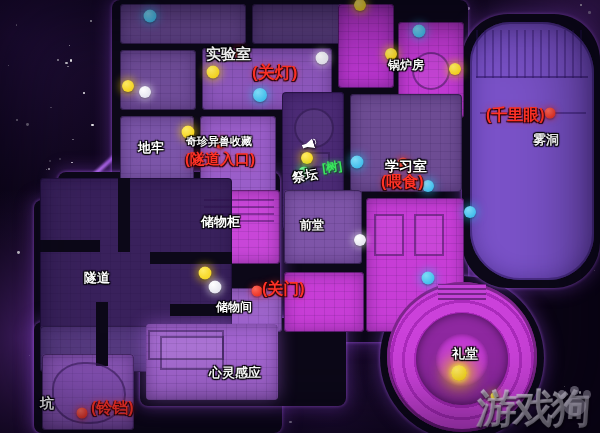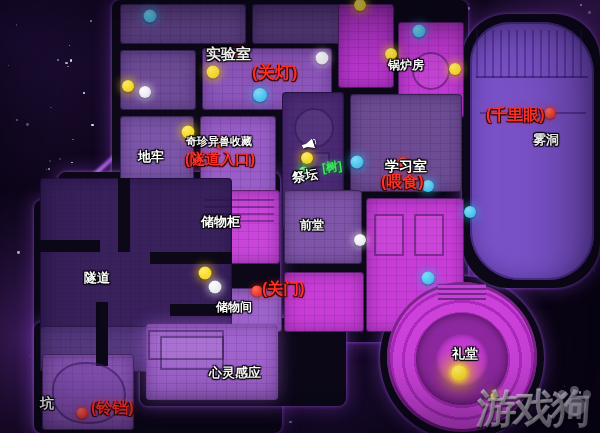--- a/index.html
+++ b/index.html
@@ -317,21 +317,21 @@
       <span class="horn"></span>
       <span class="wave"></span>
     </div>
 
   <div id="labels">
       <div class="label l-white" style="left: 206px; top: 46px; font-size: 15px;">实验室</div>
       <div class="label l-red" style="left: 252px; top: 43px; font-size: 17px; margin-top: 21px;">(关灯)</div>
       <div class="label l-white" style="left: 388px; top: 59px; font-size: 12px;">锅炉房</div>
       <div class="label l-red" style="left: 486px; top: 107px; font-size: 16px;">(千里眼)</div>
       <div class="label l-white" style="left: 533px; top: 133px; font-size: 13px;">雾洞</div>
-      <div class="label l-white" style="left: 138px; top: 141px; font-size: 13px; margin-top: 9px;">地牢</div>
+      <div class="label l-white" style="left: 138px; top: 141px; font-size: 13px;">地牢</div>
       <div class="label l-white" style="left: 186px; top: 136px; font-size: 11px;">奇珍异兽收藏</div>
       <div class="label l-red" style="left: 185px; top: 151px; font-size: 15px;">(隧道入口)</div>
       <div class="label l-white" style="left: 292px; top: 169px; font-size: 13px; transform: rotate(-10deg);">祭坛</div>
       <div class="label l-green" style="left: 322px; top: 161px; font-size: 12px; transform: rotate(-8deg);">[树]</div>
       <div class="label l-white" style="left: 385px; top: 159px; font-size: 14px;">学习室</div>
       <div class="label l-red" style="left: 381px; top: 174px; font-size: 16px;">(喂食)</div>
       <div class="label l-white" style="left: 201px; top: 215px; font-size: 13px;">储物柜</div>
       <div class="label l-white" style="left: 300px; top: 219px; font-size: 12px;">前堂</div>
       <div class="label l-white" style="left: 84px; top: 271px; font-size: 13px;">隧道</div>
       <div class="label l-red" style="left: 262px; top: 281px; font-size: 16px;">(关门)</div>

